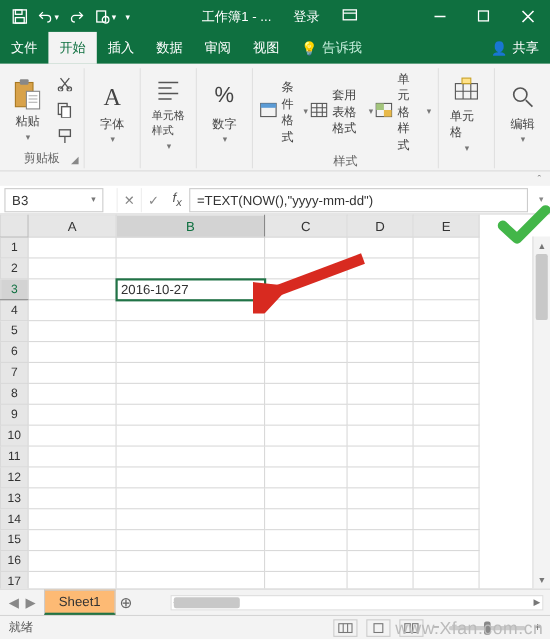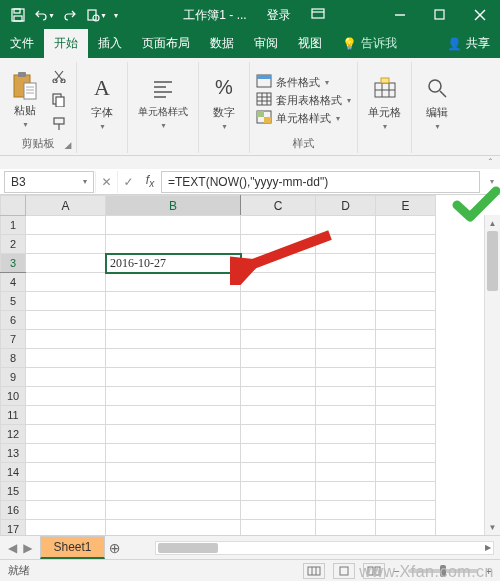--- a/index.html
+++ b/index.html
@@ -20,46 +20,46 @@
 
   .ribbon { height: 98px; background: #f3f3f3; border-bottom: 1px solid #d4d4d4; display: flex; padding: 4px 0 2px; }
   .group { display: flex; flex-direction: column; align-items: center; padding: 2px 6px 0; border-right: 1px solid #e0e0e0; position: relative;}
   .group:last-child { border-right: none; }
   .group-body { flex: 1; display: flex; align-items: center; gap: 4px; }
   .group-label { font-size: 11px; color: #666; padding-bottom: 2px; display:flex; align-items:center; gap:2px;}
   .big-btn { display: flex; flex-direction: column; align-items: center; gap: 2px; font-size: 11px; color: #444; padding: 2px 4px; }
   .icon-box { width: 30px; height: 30px; display: flex; align-items: center; justify-content: center; }
   .small-col { display: flex; flex-direction: column; gap: 2px; }
   .small-btn { width: 22px; height: 22px; display: flex; align-items: center; justify-content: center; }
-  .multi-row { display: flex; flex-direction: column; gap: 2px; font-size: 11px; color: #444;}
+  .multi-row { display: flex; flex-direction: row; gap: 2px; font-size: 11px; color: #444;}
   .multi-row-item { display: flex; align-items: center; gap: 4px; }
   .dd { font-size: 8px; color: #777; margin-left: 1px;}
   .corner { position: absolute; right: 2px; bottom: 2px; width: 12px; height: 12px; font-size: 9px; color:#888; display:flex; align-items:center; justify-content:center;}
   .collapse-ribbon { display:flex; justify-content:flex-end; padding:2px 8px 0; background:#f3f3f3; color:#888; font-size:10px;}
 
   .namebox-row { height: 26px; display: flex; align-items: center; border-bottom: 1px solid #d4d4d4; background: #fff; }
-  .namebox { width: 90px; height: 22px; border: 1px solid #ccc; margin: 0 1px 0 4px; display: flex; align-items: center; padding: 0 6px; background:#fff;}
+  .namebox { width: 90px; height: 22px; border: 1px solid #ccc; margin: 0 12px 0 4px; display: flex; align-items: center; padding: 0 6px; background:#fff;}
   .namebox span:first-child { flex:1; }
   .fx-btn { width: 22px; height: 22px; display: flex; align-items: center; justify-content: center; color: #888; border-left:1px solid #eee;}
   .fx-label { width: 22px; font-style: italic; color: #555; text-align: center;}
   .formula-input { flex: 1; height: 22px; border: 1px solid #ccc; margin-right: 4px; padding: 0 6px; display: flex; align-items: center; font-size: 12px; background:#fff;}
   .formula-dd { width:16px; text-align:center; color:#888; font-size:8px;}
 
   .grid-wrap { position: relative; height: 340px; overflow: hidden; }
   table.sheet { border-collapse: collapse; table-layout: fixed; }
   .sheet th, .sheet td { border: 1px solid #d9d9d9; font-weight: normal; }
   .sheet thead th { background: #e6e6e6; height: 20px; font-size: 12px; color: #333; text-align:center;}
   .sheet .corner-cell { background: #e6e6e6; width: 25px; border-right: 1px solid #bbb; border-bottom:1px solid #bbb;}
   .sheet .colA { width: 80px; } .sheet .colB { width: 135px; } .sheet .colC { width: 75px;} .sheet .colD { width:60px;} .sheet .colE { width:60px;}
   .sheet tbody th { background: #e6e6e6; width: 25px; text-align: center; font-size: 11px; color:#333;}
   .sheet tbody td { height: 19px; padding: 0 4px; font-size: 12px; }
   .sheet thead th.sel-col, .sheet tbody th.sel-row { background:#d3d3d3; color:#0f7040; }
   .sheet tbody th.sel-row { border-top:1px solid #888; border-bottom:1px solid #888;}
   .sheet thead th.sel-col { border-left:1px solid #888; border-right:1px solid #888;}
-  td.selected { outline: 2px solid #217346; outline-offset: -1px; position: relative; font-family: Liberation Serif, serif; }
+  td.selected { outline: 2px solid #217346; outline-offset: -1px; position: relative; }
   td.selected::after { content:""; position:absolute; right:-3px; bottom:-3px; width:6px; height:6px; background:#217346; }
   .vscroll { position:absolute; right:0; top:20px; bottom:0; width:16px; background:#f3f3f3; border-left:1px solid #ddd;}
   .vscroll .thumb { position:absolute; top:16px; left:2px; right:2px; height:60px; background:#c8c8c8; border-radius:2px;}
   .vscroll .arr { position:absolute; left:0; right:0; height:16px; display:flex; align-items:center; justify-content:center; font-size:8px; color:#777;}
   .vscroll .arr.up{top:0;} .vscroll .arr.dn{bottom:0;}
 
   .sheet-tabs { height: 24px; display:flex; align-items:center; border-top:1px solid #d4d4d4; background:#f3f3f3; font-size:12px;}
   .sheet-nav { display:flex; gap:6px; padding:0 8px; color:#888;}
   .sheet-tab { padding:3px 12px; background:#fdba74; border:1px solid #ccc; border-bottom:2px solid #217346; }
   .sheet-add { width:20px; text-align:center; color:#666; font-size:14px;}
@@ -137,21 +137,20 @@
           <line x1="11" y1="1" x2="1" y2="11"></line>
         </svg>
       </div>
   </div>
 </div>
 
 <div class="tabs">
   <div class="tab">文件</div>
   <div class="tab active">开始</div>
   <div class="tab">插入</div>
-  <div class="tab">页面布局</div>
   <div class="tab">数据</div>
   <div class="tab">审阅</div>
   <div class="tab">视图</div>
   <div class="tab tell">
       <span>💡</span>
       <span>告诉我</span>
     </div>
   <div class="tab last">
       <span>👤</span>
       <span>共享</span>

